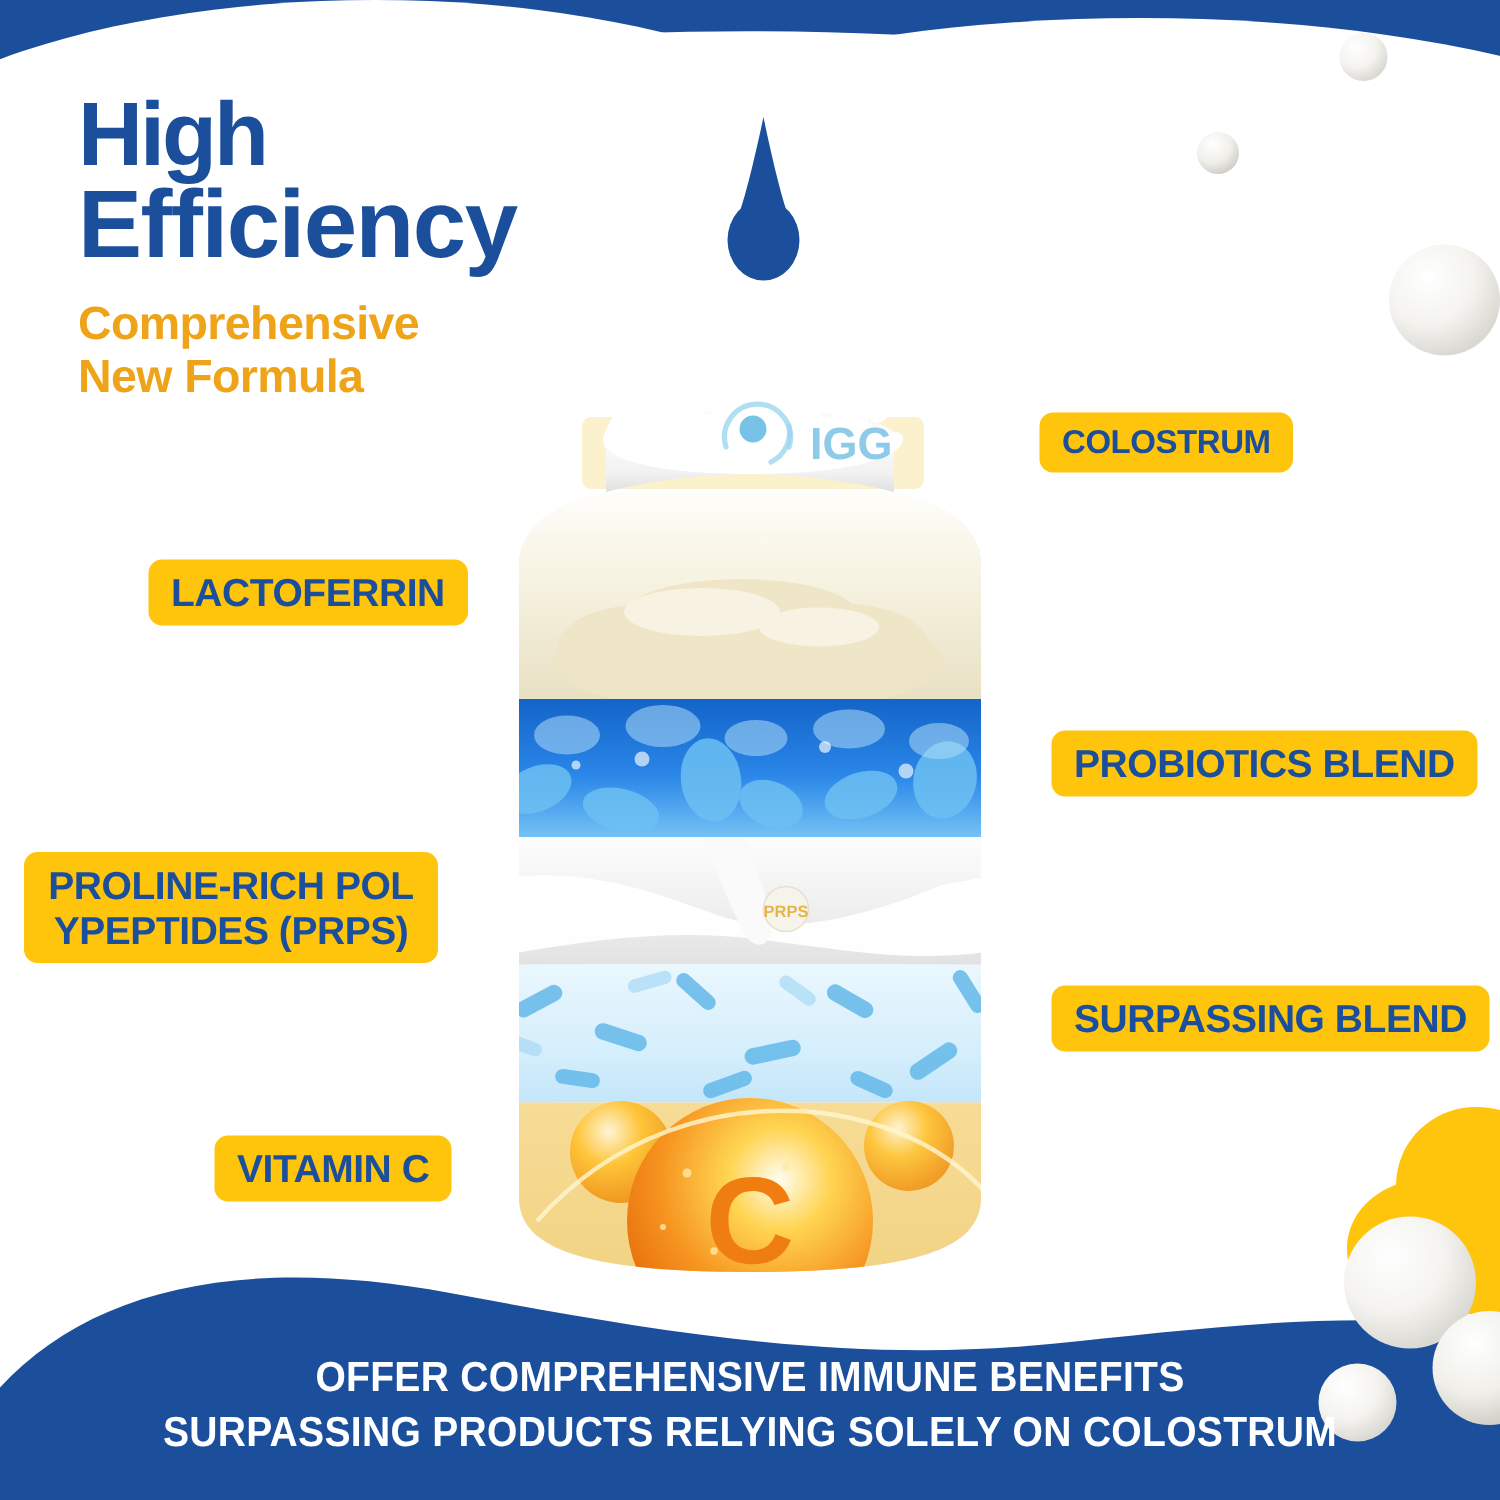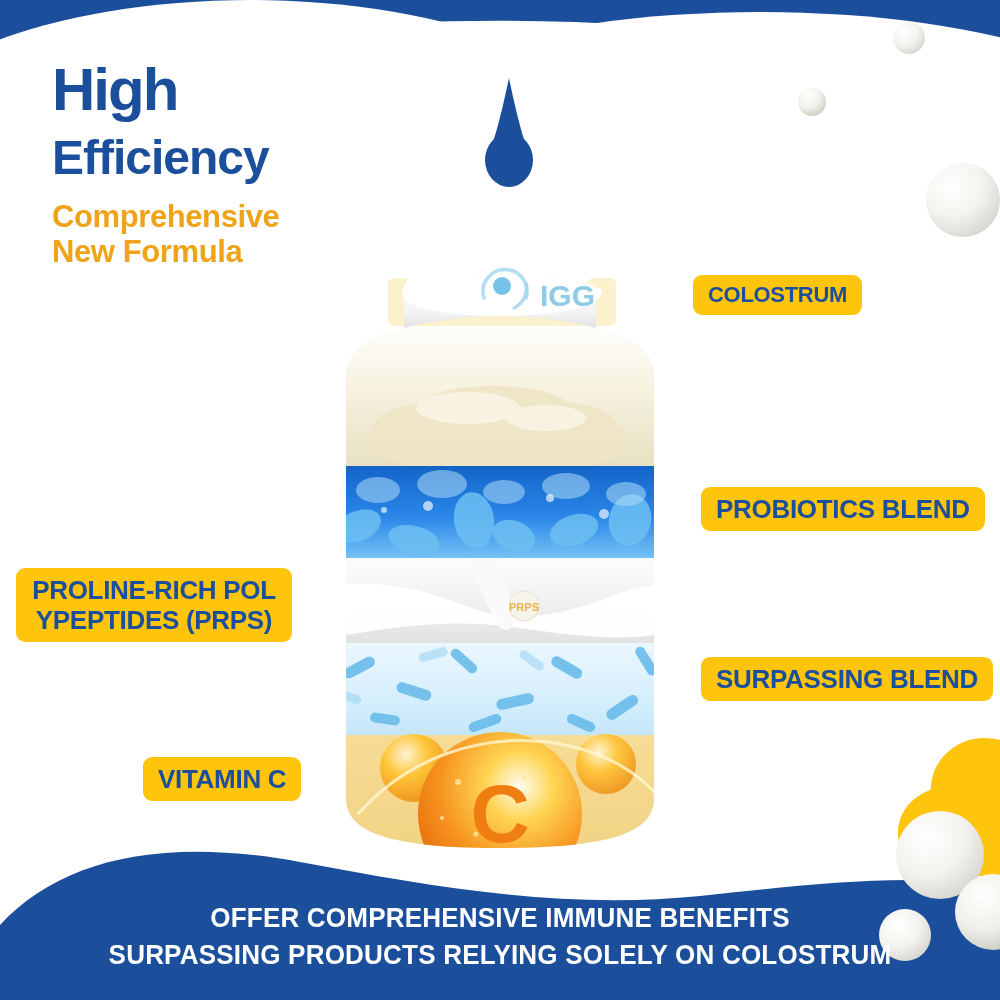--- a/index.html
+++ b/index.html
@@ -15,22 +15,22 @@
   
   .bg-svg { position:absolute; inset:0; width:1000px; height:1000px; }
 
   
   .headline { position:absolute; left:52px; top:62px; width:420px; }
   .h-main {
     font-size:60px; line-height:0.92; font-weight:bold;
     color:#1B4F9C; letter-spacing:-2px;
   }
   .h-sub {
-    font-size:48px; line-height:1.0; font-weight:bold;
-    color:#1B4F9C; letter-spacing:-1px; margin-top:17px;
+    font-size:64px; line-height:1.0; font-weight:bold;
+    color:#1B4F9C; letter-spacing:-1px; margin-top:0;
   }
   .h-tag {
     font-size:31px; line-height:1.12; font-weight:bold;
     color:#EFA318; margin-top:18px; letter-spacing:-0.4px;
   }
 
   
   .bottle { position:absolute; left:318px; top:258px; width:364px; height:600px; }
   .bottle-svg { position:absolute; inset:0; }
 
@@ -281,20 +281,21 @@
       <g>
         <circle cx="184" cy="28" r="9" fill="#5fb8e4" opacity="0.85"></circle>
         <path d="M166,40 A22,22 0 1,1 208,40" stroke="#9ed6ef" stroke-width="3.5" fill="none" opacity="0.8" stroke-linecap="round"></path>
         <path d="M208,26 A22,22 0 0,1 196,50" stroke="#9ed6ef" stroke-width="3.5" fill="none" opacity="0.8" stroke-linecap="round"></path>
         <text x="222" y="48" font-family="Liberation Sans, sans-serif" font-size="30" font-weight="bold" fill="#8ecbe8">IGG</text>
       </g>
     </svg>
   </div>
 
   <div class="badge b-colostrum">COLOSTRUM</div>
+  <div class="badge b-lacto">LACTOFERRIN</div>
   <div class="badge b-probio">PROBIOTICS BLEND</div>
   <div class="badge b-prps">PROLINE-RICH POL
 YPEPTIDES (PRPS)</div>
   <div class="badge b-prebio">SURPASSING BLEND</div>
   <div class="badge b-vitc">VITAMIN C</div>
 
   <div class="banner-text">
     <span class="banner-line">OFFER COMPREHENSIVE IMMUNE BENEFITS</span>
     <span class="banner-line">SURPASSING PRODUCTS RELYING SOLELY ON COLOSTRUM</span>
   </div>

